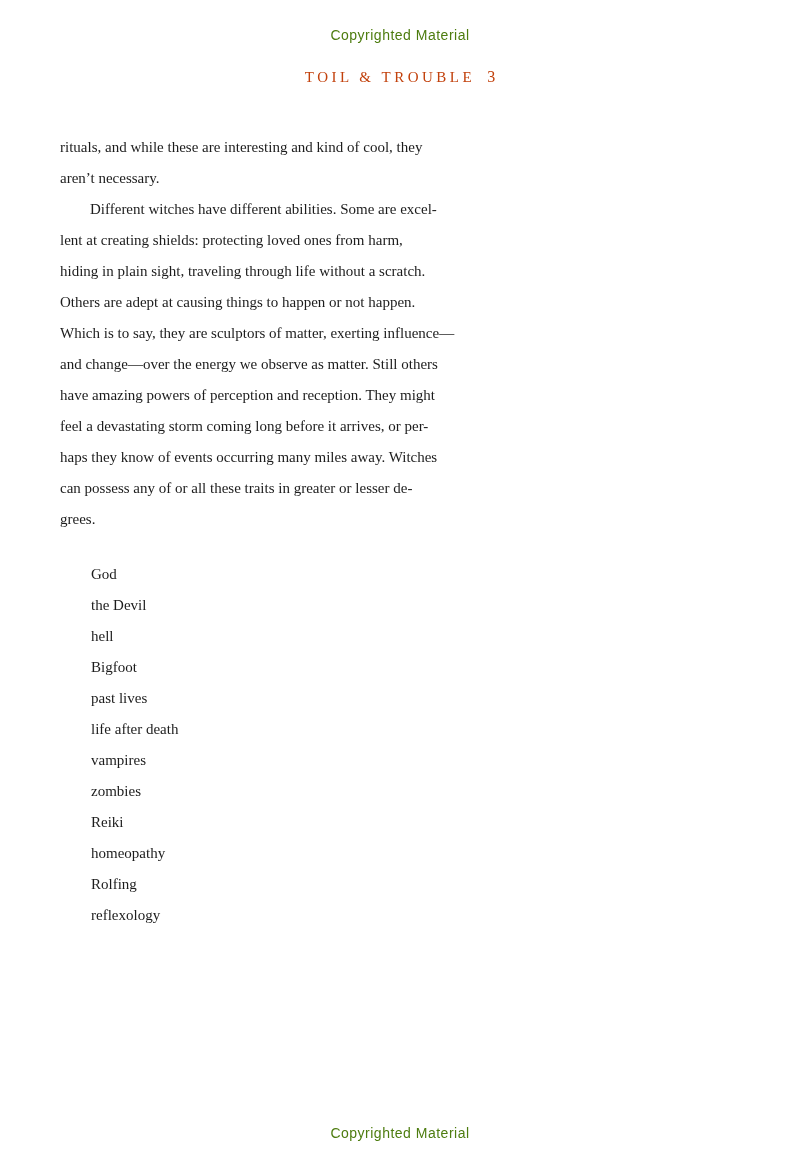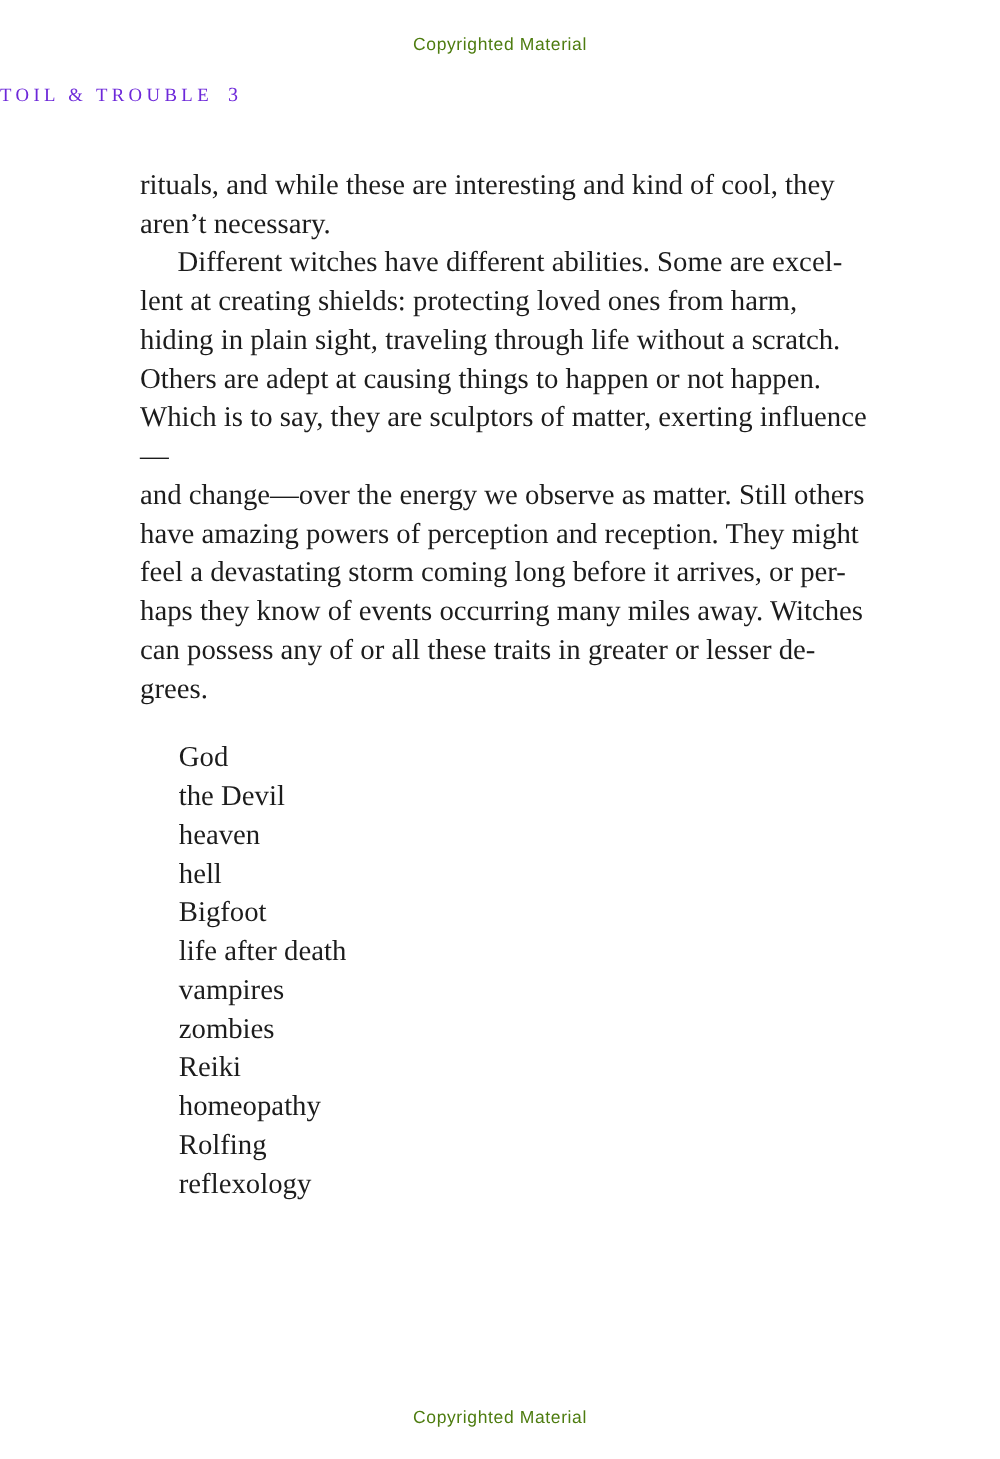--- a/index.html
+++ b/index.html
@@ -29,33 +29,33 @@
     padding-top: 27px;
   }
   .copyright.bottom {
     position: absolute;
     left: 0;
     right: 0;
     bottom: 26px;
   }
   .running-header {
     margin-top: 25px;
-    text-align: left;
+    text-align: center;
     font-size: 15px;
     letter-spacing: 3.5px;
-    color: #6d28d9;
+    color: #c2410c;
   }
   .running-header .pagenum {
     margin-left: 12px;
     letter-spacing: 0;
     font-size: 16px;
   }
   .body-text {
-    margin: 46px 96px 0 112px;
-    font-size: 23px;
+    margin: 46px 96px 0 60px;
+    font-size: 15px;
     line-height: 31px;
   }
   .para {
     margin: 0;
     white-space: pre-line;
     text-align: left;
   }
   .para.indent {
     text-indent: 30px;
   }
@@ -92,23 +92,23 @@
 have amazing powers of perception and reception. They might
 feel a devastating storm coming long before it arrives, or per-
 haps they know of events occurring many miles away. Witches
 can possess any of or all these traits in greater or lesser de-
 grees.</p>
 
 
     <div class="belief-list">
       <div class="list-item">God</div>
       <div class="list-item">the Devil</div>
-      <div class="list-item">heaven</div>
       <div class="list-item">hell</div>
       <div class="list-item">Bigfoot</div>
+      <div class="list-item">past lives</div>
       <div class="list-item">life after death</div>
       <div class="list-item">vampires</div>
       <div class="list-item">zombies</div>
       <div class="list-item">Reiki</div>
       <div class="list-item">homeopathy</div>
       <div class="list-item">Rolfing</div>
       <div class="list-item">reflexology</div>
     </div>
 
   </div>

